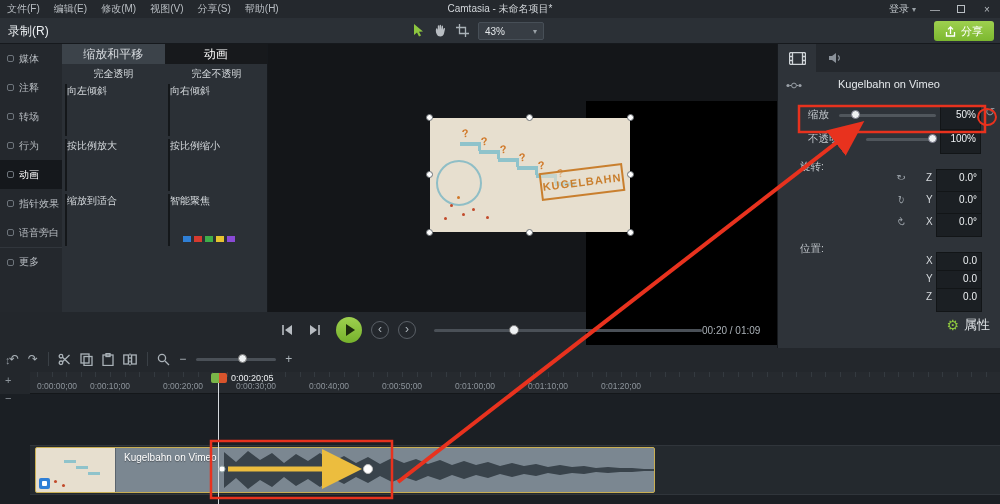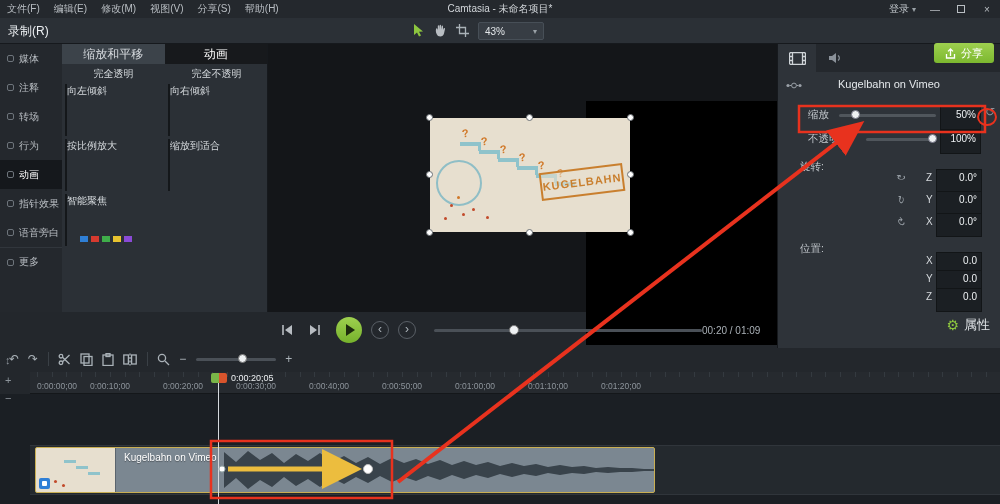--- a/index.html
+++ b/index.html
@@ -21,21 +21,21 @@
 
   
   .toolbar { position:absolute; top:18px; left:0; right:0; height:26px; background:#2b3036;
              border-bottom:1px solid #16191d; z-index:4; }
   .record-label { position:absolute; left:8px; top:5px; font-size:12px; color:#eef1f4; }
   .center-tools { position:absolute; left:412px; top:0; height:26px; display:flex; align-items:center; gap:9px; }
   .zoom-dd { width:66px; height:18px; background:#373d44; border:1px solid #474f57; border-radius:2px;
              display:flex; align-items:center; justify-content:space-between; padding:0 6px; font-size:10px; color:#e2e6e9; }
   .share-btn { position:absolute; right:6px; top:3px; height:20px; padding:0 11px;
                background:linear-gradient(#9ed04f,#7cb82f); border-radius:3px;
-               display:flex; align-items:center; gap:5px; font-size:11px; color:#fff;margin-top:22px; }
+               display:flex; align-items:center; gap:5px; font-size:11px; color:#fff; }
 
   
   .sidebar { position:absolute; left:0; top:44px; width:62px; height:268px; background:#24282d; }
   .side-item { height:29px; display:flex; align-items:center; gap:5px; padding-left:7px; font-size:10px; color:#b9bec3; }
   .side-item .dot { width:7px; height:7px; border:1px solid #6d747b; border-radius:2px; flex:0 0 auto; }
   .side-item.active { background:#15181c; color:#fff; }
   .side-item.more { border-top:1px solid #31363c;text-align:right; }
 
   
   .presets { position:absolute; left:62px; top:44px; width:206px; height:268px; background:#2b3036; border-right:1px solid #16191d; }
@@ -235,20 +235,24 @@
         <div class="thumb thumb-night"></div>
         <div class="cap">向左倾斜</div>
       </div>
       <div class="preset-cell">
         <div class="thumb thumb-night"></div>
         <div class="cap">向右倾斜</div>
       </div>
       <div class="preset-cell">
         <div class="thumb thumb-canyon"></div>
         <div class="cap">按比例放大</div>
+      </div>
+      <div class="preset-cell">
+        <div class="thumb thumb-canyon"></div>
+        <div class="cap">按比例缩小</div>
       </div>
       <div class="preset-cell">
         <div class="thumb thumb-autumn"></div>
         <div class="cap">缩放到适合</div>
       </div>
       <div class="preset-cell">
         <div class="thumb thumb-autumn">
           <div class="pixels">
             <i style="background:#2f7fd6"></i>
               <i style="background:#d63a2f"></i>

